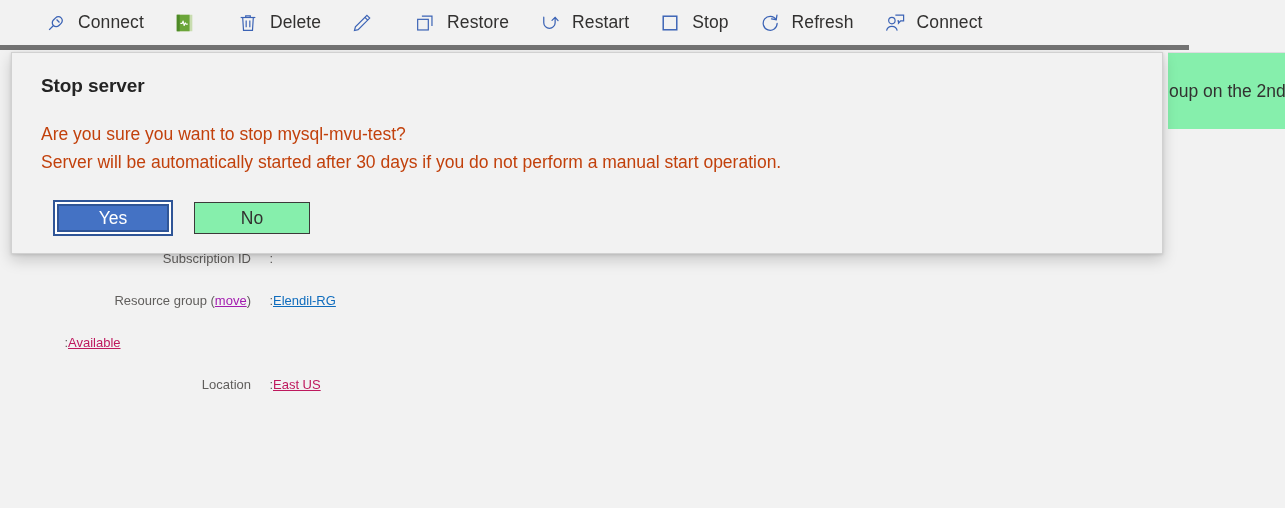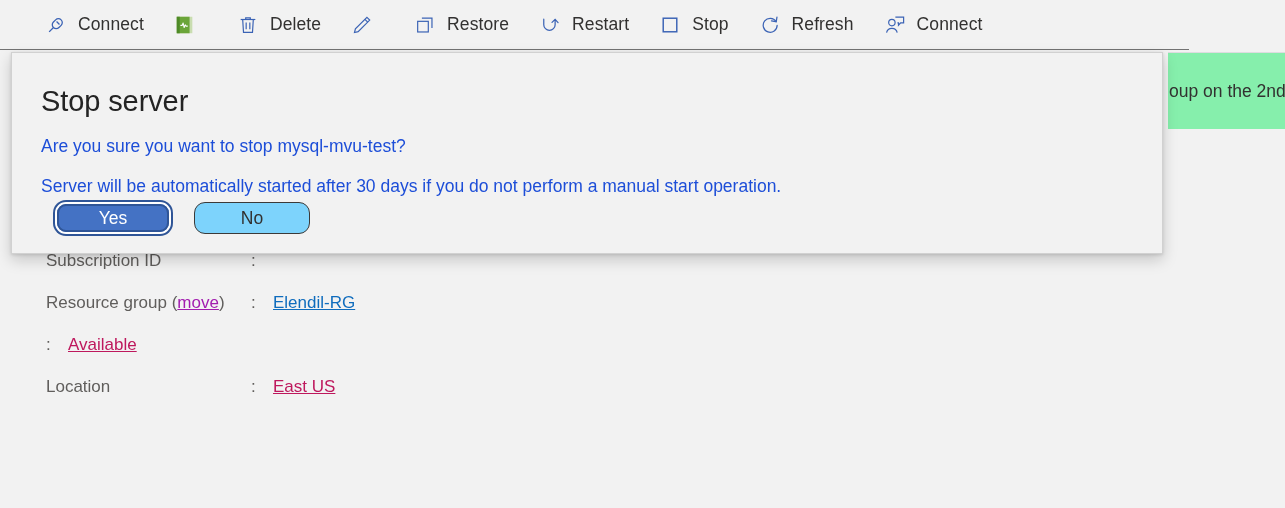--- a/index.html
+++ b/index.html
@@ -17,21 +17,21 @@
     -webkit-font-smoothing: antialiased;
   }
 
   
   .toolbar {
     position: absolute;
     left: 0; top: 0;
     width: 1189px;
     height: 50px;
     background: #f2f2f2;
-    border-bottom: 1px solid #737373;
+    border-bottom: 5px solid #737373;
     display: flex;
     align-items: center;
     padding-left: 44px;
     box-sizing: border-box;
   }
   .tb-item {
     display: flex;
     align-items: center;
     height: 40px;
     padding: 0 9px 0 0;
@@ -90,21 +90,22 @@
   .props {
     position: absolute;
     left: 46px;
     top: 200px;
     width: 700px;
   }
   .prop-row {
     display: flex;
     align-items: baseline;
     height: 42px;
-    font-size: 17px;
+    font-size: 13px;
+    text-align: right;
   }
   .prop-key {
     width: 205px;
     color: #605e5c;
     flex: none;
   }
   .prop-colon {
     width: 22px;
     color: #605e5c;
     flex: none;
@@ -129,70 +130,67 @@
     height: 202px;
     background: #f2f2f2;
     border: 1px solid #d1d1d1;
     box-sizing: border-box;
     box-shadow: 0 5.6px 14px rgba(0,0,0,0.18), 0 1px 3px rgba(0,0,0,0.12);
   }
   .dlg-title {
     position: absolute;
     left: 29px;
     top: 22px;
-    font-size: 29px;
-    font-weight: normal;
+    font-size: 19px;
+    font-weight: bold;
     color: #242424;
     letter-spacing: -0.1px;
-    margin-top: 10px;
   }
   .dlg-body {
     position: absolute;
     left: 29px;
     top: 67px;
     width: 1090px;
   }
   .dlg-line {
     font-size: 17.5px;
-    color: #1d4ed8;
+    color: #c2410c;
     line-height: 28px;
     white-space: nowrap;
-    margin-top: 12px;
   }
   .dlg-actions {
     position: absolute;
     left: 41px;
     top: 147px;
     display: flex;
     gap: 19px;
   }
   .btn {
     height: 32px;
     min-width: 116px;
     font-size: 17.5px;
     font-family: "Liberation Sans", sans-serif;
     display: flex;
     align-items: center;
     justify-content: center;
     box-sizing: border-box;
     cursor: pointer;
     padding: 0 10px;
-    border-radius: 11px;
   }
   .btn-primary {
     background: #4472c4;
     color: #ffffff;
     border: 2px solid #ffffff;
     outline: 2px solid #2f5597;
     outline-offset: -4px;
     box-shadow: 0 0 0 2px #2f5597;
     margin: 2px;
   }
   .btn-secondary {
-    background: #7dd3fc;
+    background: #86efac;
     color: #323130;
     border: 1px solid #3b3a39;
     margin: 2px;
   }
 
   svg { display: block; }
 </style>
 </head>
 <body>
 

